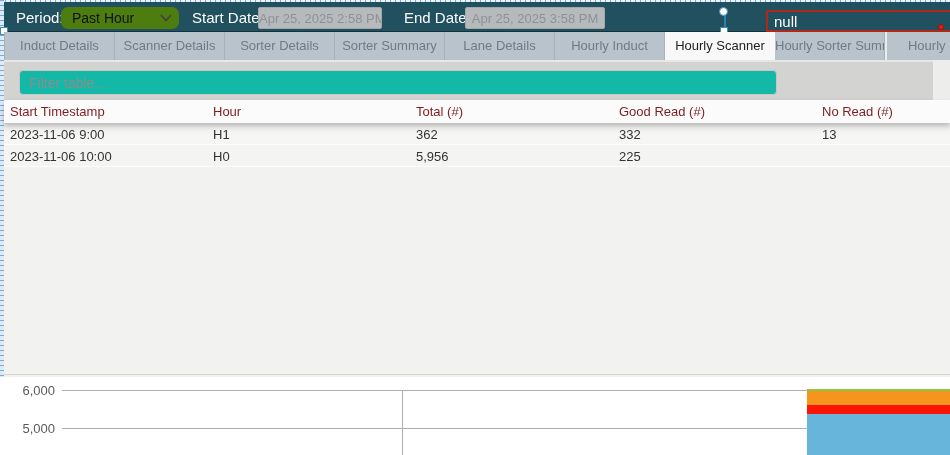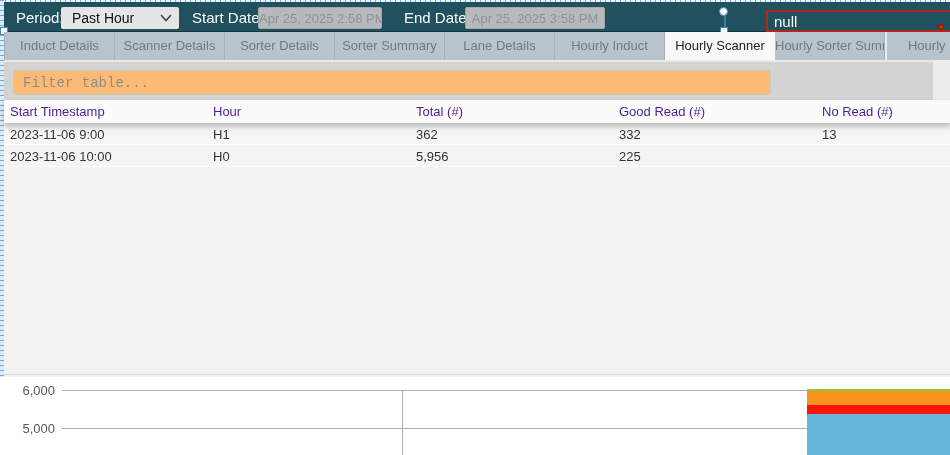--- a/index.html
+++ b/index.html
@@ -20,22 +20,22 @@
   .sel-square-left { position:absolute; left:0px; top:27px; width:8px; height:8px;
     background:#fff; border:1.5px solid #3d89b8; }
 
   
   .toolbar { position:absolute; left:4px; top:2px; width:946px; height:30px; background:#21505f;
     border-bottom:1px solid #15323c; }
   .toolbar .lbl { position:absolute; top:7px; color:#fdfdfd; font-size:15px; }
   .lbl-period { left:12px; }
   .lbl-start  { left:188px; }
   .lbl-end    { left:400px; }
-  .select { position:absolute; left:57px; top:5px; width:118px; height:22px; background:#e5e5e5;
-    border-radius:2px; font-size:14px; color:#111; display:flex; align-items:center; }
+  .select { position:absolute; left:57px; top:5px; width:118px; height:22px; background:#4d7c0f;
+    border-radius:7px; font-size:14px; color:#111; display:flex; align-items:center; }
   .select .val { padding-left:11px; flex:1; }
   .select svg { margin-right:7px; }
   .date-input { position:absolute; top:5px; width:124px; height:22px; background:#b7babd;
     border:1px solid #a4a7aa; border-radius:2px; color:#8e9297; font-size:13px;
     text-align:center; font-family:"Liberation Sans", sans-serif; }
   .input-start { left:254px;text-align:right; }
   .input-end   { left:461px; width:140px; }
   .null-box { position:absolute; left:762px; top:8px; width:200px; height:22px;
     border:2px solid #b3261a; color:#fff; font-size:15px; padding-left:6px; line-height:20px; }
   .err-dot { position:absolute; left:170px; top:12px; width:6px; height:6px; border-radius:50%;
@@ -47,32 +47,32 @@
   .tab-spacer { width:9px; border-right:1px solid #a8b1ba; }
   .tab { width:110px; flex:0 0 110px; text-align:center; line-height:28px; font-size:13px;
     color:#6e7b88; border-right:1px solid #a8b1ba; white-space:nowrap; overflow:hidden; }
   .tab.active { background:#f8f8f8; color:#222; border-right:none; }
   .tab.gap-left { border-left:2px solid #e9edf0; }
 
   
   .filter-band { position:absolute; left:4px; top:60px; width:929px; height:40px; background:#d3d3d2;
     border-top:2px solid #e7e7e6; }
   .filter-band-right { position:absolute; left:933px; top:60px; width:17px; height:40px; background:#ededec; }
-  .filter-input { position:absolute; left:9px; top:8px; width:758px; height:25px; background:#fdba74;
+  .filter-input { position:absolute; left:15px; top:8px; width:758px; height:25px; background:#14b8a6;
     border:1px solid #c7c7c7; border-radius:4px; font-size:14px; padding-left:9px; color:#333;
-    font-family:Liberation Mono, monospace; }
+    font-family:Liberation Sans, sans-serif; }
   .filter-input::placeholder { color:#8d8d8d; }
 
   
   .table-area { position:absolute; left:4px; top:100px; width:946px; height:275px;
     background:#f2f2f1; border-bottom:1px solid #d6d6d5; }
   .t-row { display:grid; grid-template-columns:203px 203px 203px 203px 203px; }
   .t-head { height:23px; background:#fbfbfb; position:relative; z-index:2;
     box-shadow:0 3px 5px rgba(0,0,0,0.22); }
-  .t-head .cell { font-size:13px; color:#4c1d95; line-height:23px; }
+  .t-head .cell { font-size:13px; color:#7f1d1d; line-height:23px; }
   .cell { padding-left:6px; white-space:nowrap; overflow:hidden; }
   .t-r { height:22px; }
   .t-r .cell { font-size:13px; color:#333; line-height:23px; }
   .t-r1 { background:linear-gradient(#ececeb,#f6f6f5 60%); border-bottom:1px solid #fdfdfd; }
   .t-r2 { background:#f4f4f3; border-bottom:1px solid #fdfdfd; }
 
   
   .chart { position:absolute; left:0px; top:377px; width:950px; height:78px; background:#fff; }
   .gridline-h { position:absolute; left:62px; width:888px; height:1px; background:#aeaeae; }
   .gl-6000 { top:13px; }

